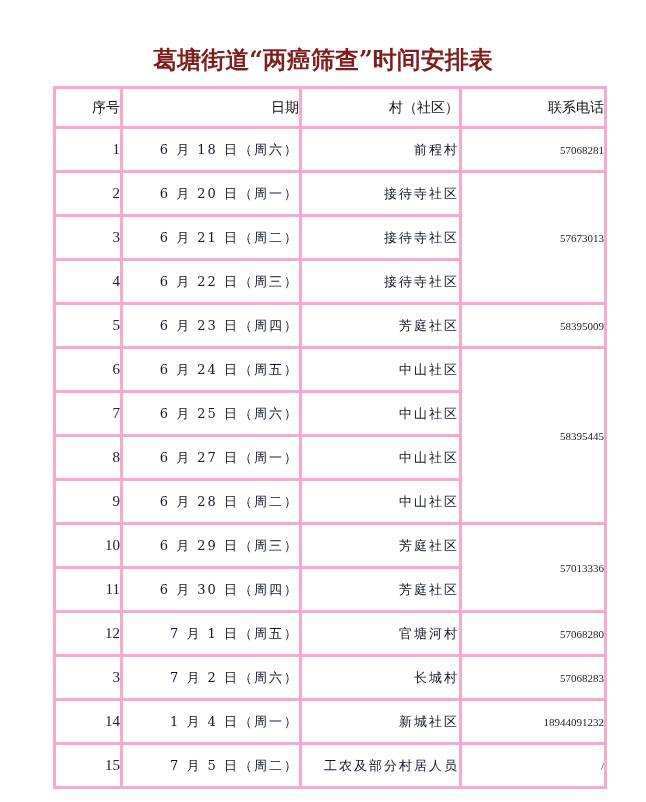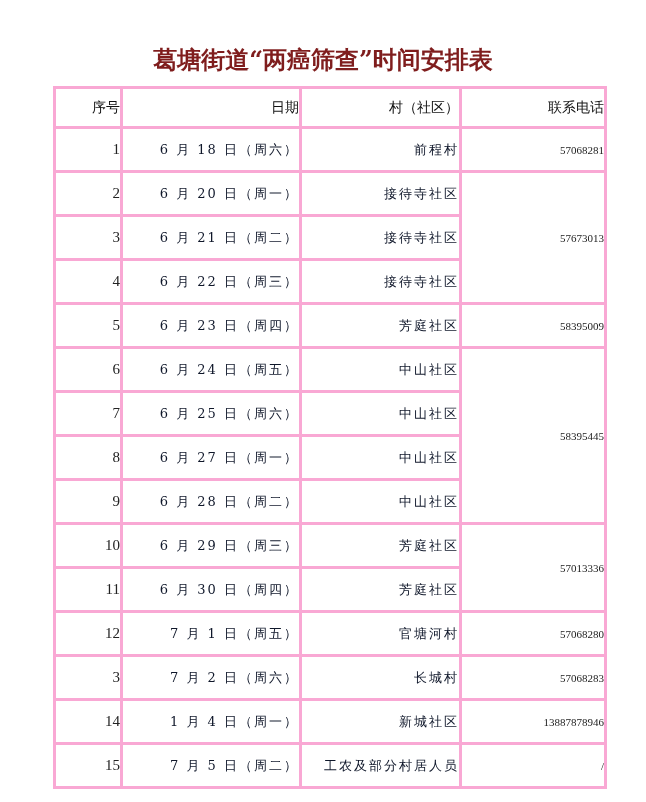--- a/index.html
+++ b/index.html
@@ -112,21 +112,21 @@
     <tr>
       <td>3</td>
       <td class="date">7 月 2 日（周六）</td>
       <td class="village">长城村</td>
       <td class="phone">57068283</td>
     </tr>
     <tr>
       <td>14</td>
       <td class="date">1 月 4 日（周一）</td>
       <td class="village">新城社区</td>
-      <td class="phone">13887878946</td>
+      <td class="phone">18944091232</td>
     </tr>
     <tr>
       <td>15</td>
       <td class="date">7 月 5 日（周二）</td>
       <td class="village">工农及部分村居人员</td>
       <td class="phone">/</td>
     </tr>
   </tbody>
 </table>
 

